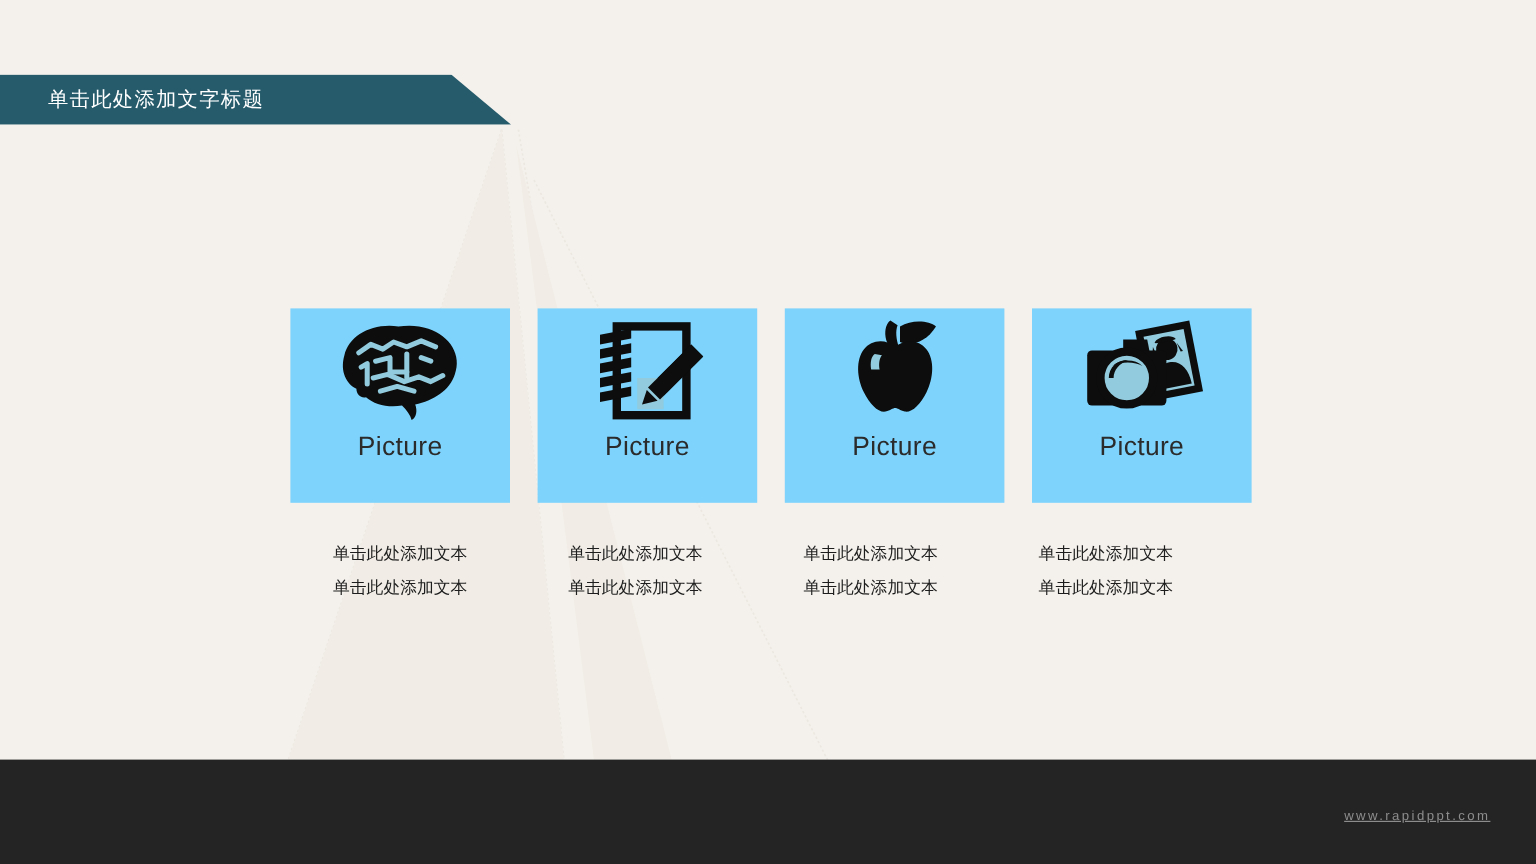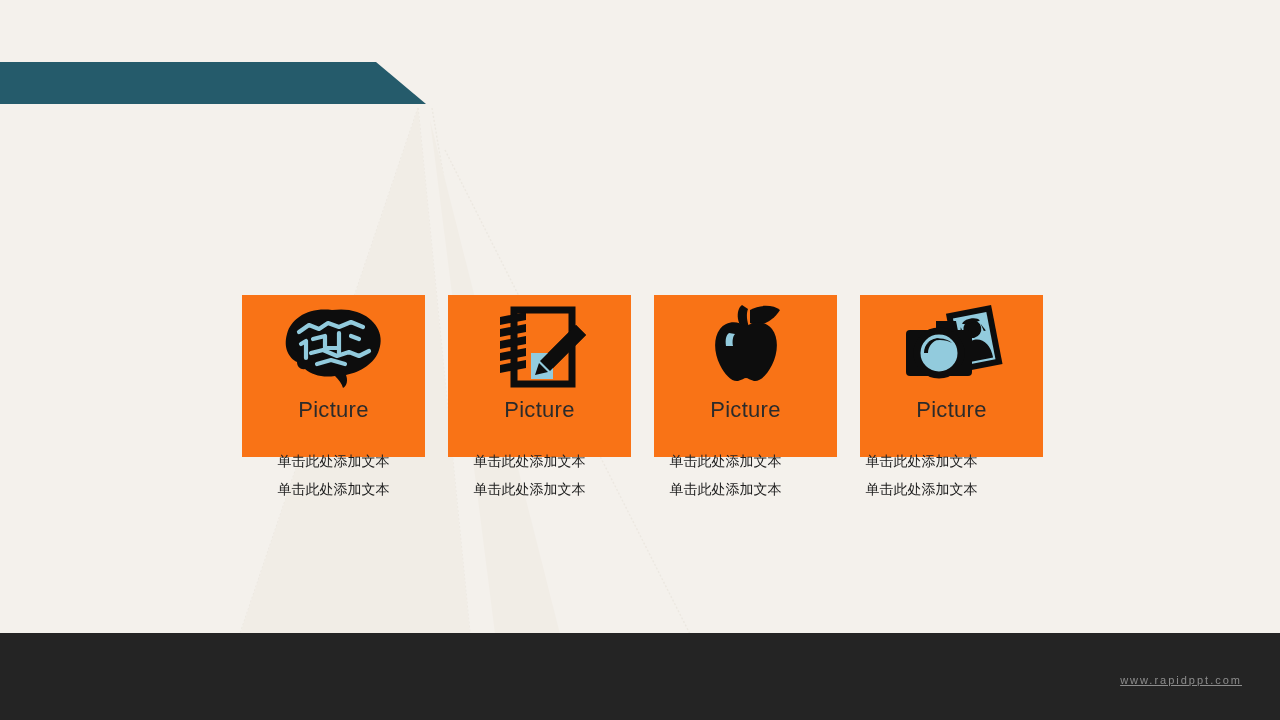--- a/index.html
+++ b/index.html
@@ -63,27 +63,26 @@
     left: 242px;
     top: 257px;
     width: 803px;
     height: 162px;
     display: flex;
     gap: 23px;
   }
   .card {
     width: 183px;
     height: 162px;
-    background: #f97316;
+    background: #7dd3fc;
     display: flex;
     flex-direction: column;
     align-items: center;
     justify-content: flex-start;
     box-sizing: border-box;
-    margin-top: 38px;
   }
   .card-icon {
     height: 104px;
     width: 100%;
     display: flex;
     align-items: center;
     justify-content: center;
   }
   .card-icon svg {
     display: block;
@@ -150,20 +149,21 @@
       <path d="M 432 108 L 520 634"></path>
       <path d="M 445 150 L 690 634"></path>
     </g>
     <g fill="#f1ede6">
       <path d="M 418 108 L 470 634 L 240 634 Z"></path>
       <path d="M 430 120 L 560 634 L 495 634 Z"></path>
     </g>
   </svg>
 
   <div class="banner"></div>
+  <div class="banner-title">单击此处添加文字标题</div>
 
   <div class="cards">
 
     <div class="card">
       <div class="card-icon">
         <svg width="110" height="82" viewBox="0 0 110 82">
           <path fill="#0d0d0d" d="M53 4 C30 1 12 12 8 28 C4 42 10 52 18 56 C18 61 22 64 26 63
                    C33 69 44 72 56 70 C60 74 63 78 64 82 C68 80 69 74 67 69
                    C82 66 96 57 100 44 C106 28 96 12 78 6 C70 3 61 3 53 4 Z"></path>
           <g stroke="#92cbdd" stroke-width="4.2" fill="none" stroke-linecap="round" stroke-linejoin="round">

